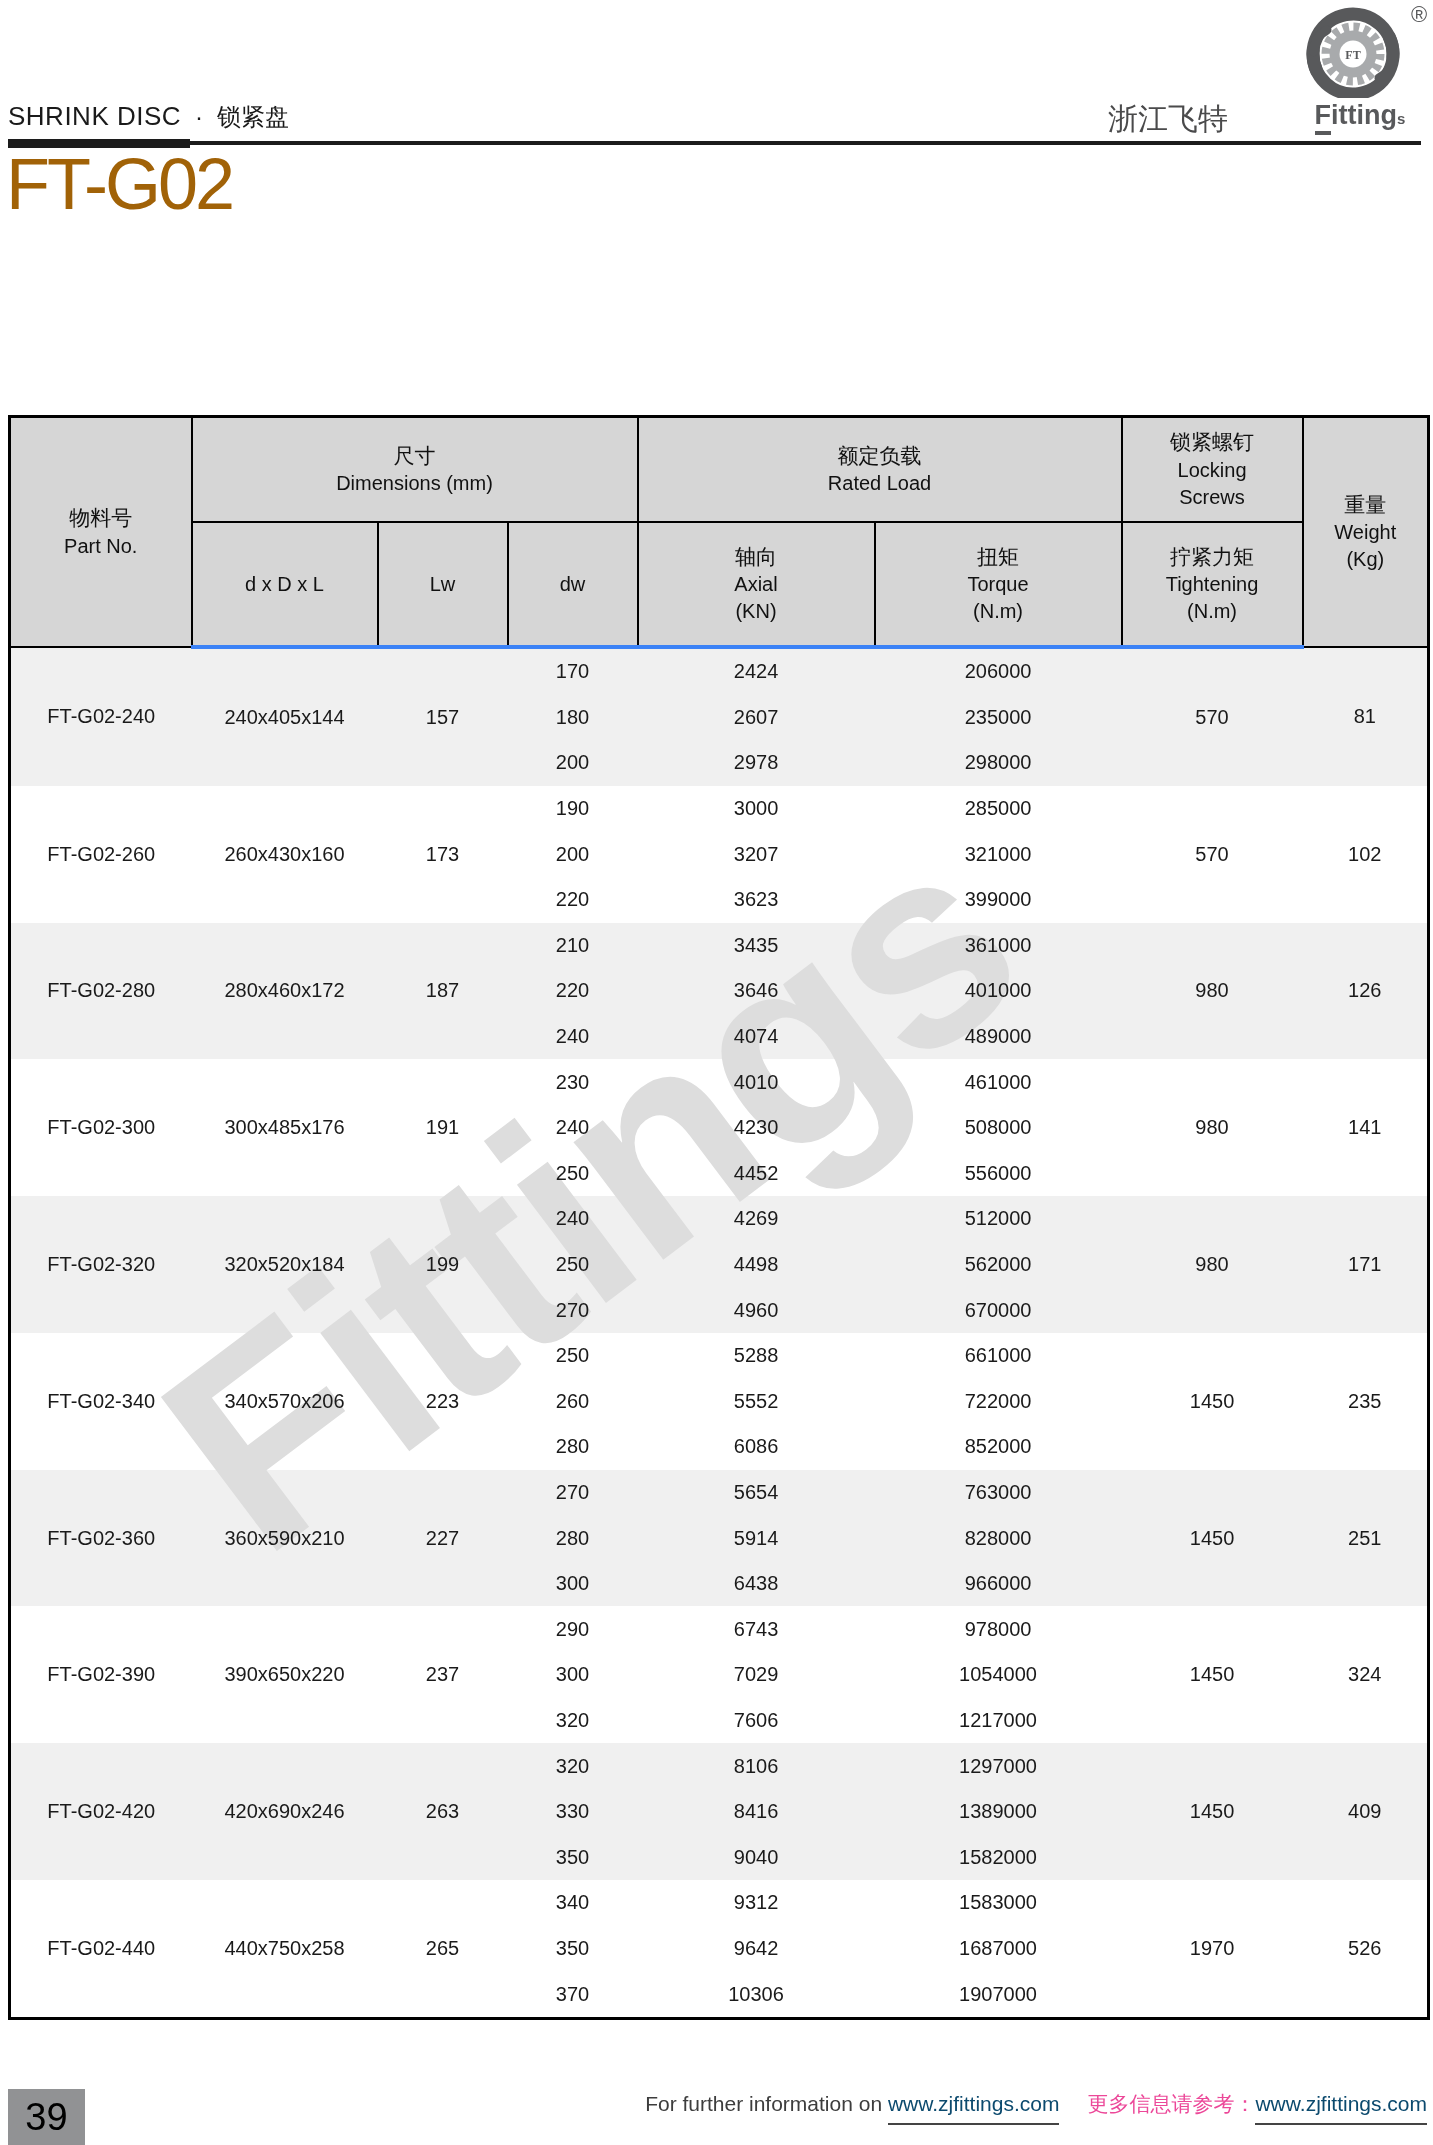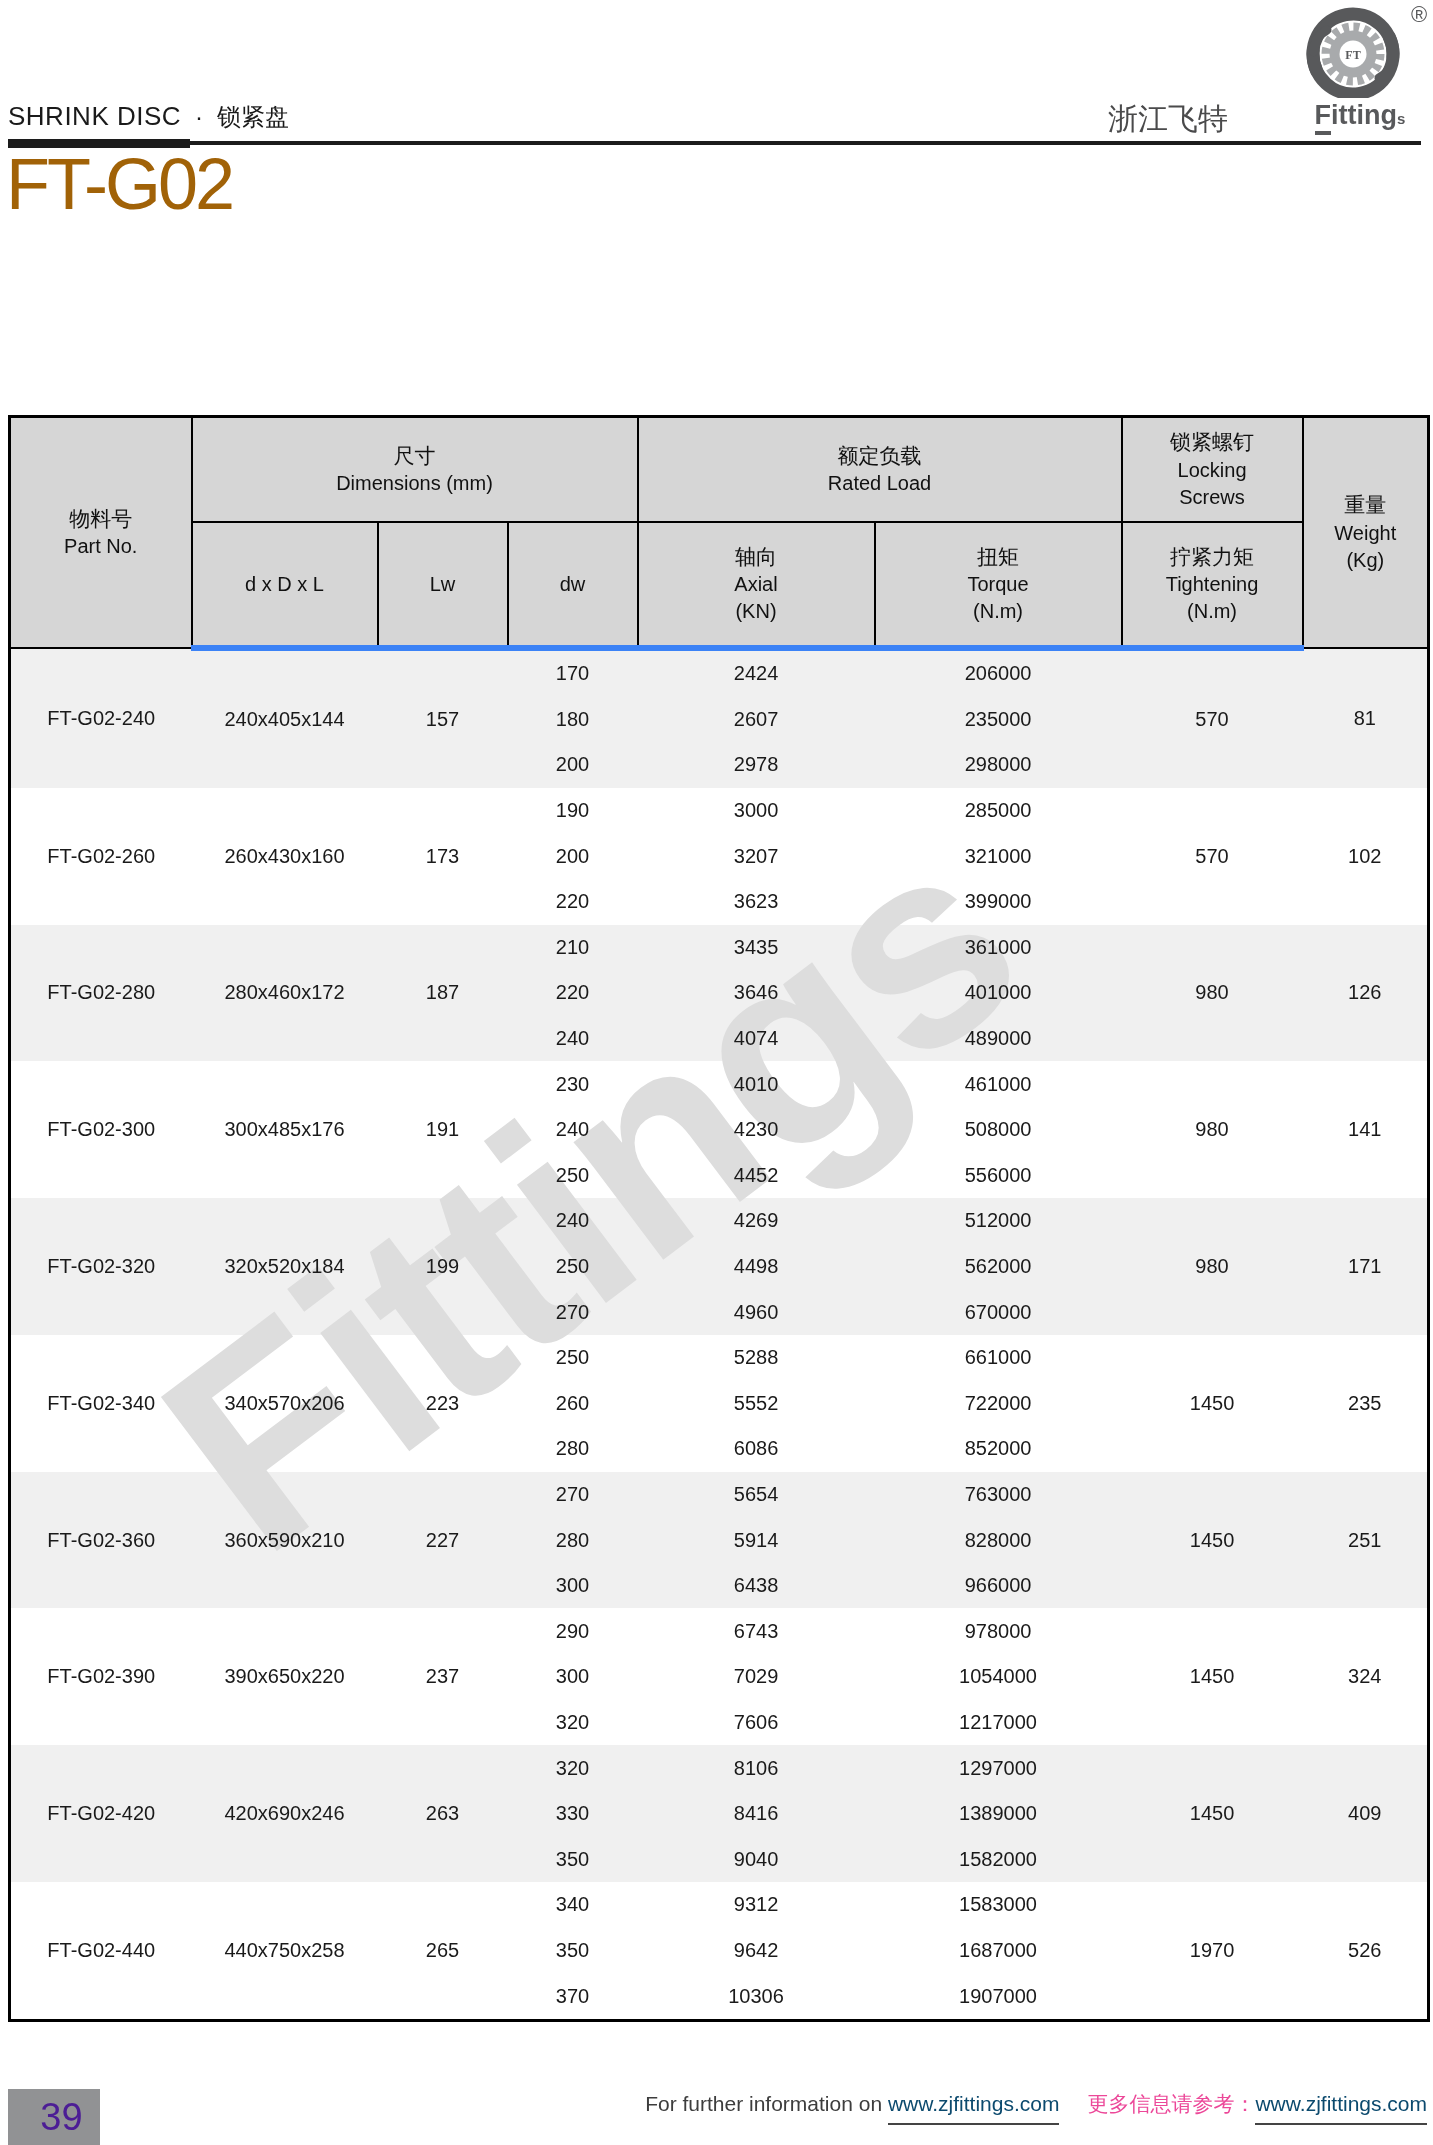--- a/index.html
+++ b/index.html
@@ -36,33 +36,33 @@
     color:#dddddd;transform:rotate(-37deg);
     z-index:1;pointer-events:none;white-space:nowrap;
   }
   table.spec{width:100%;border-collapse:collapse;table-layout:fixed;border:3px solid #000;}
   table.spec thead th{
     border:2px solid #000;background:#d6d6d6;
     font-weight:400;font-size:20px;color:#111;padding:0;line-height:1.35;
   }
   table.spec thead tr.h1 th{height:103px;}
   table.spec thead tr.h2 th{height:122px;}
-  table.spec thead tr.h2 th{border-bottom:6px solid #3b82f6;}
+  table.spec thead tr.h2 th{border-bottom:4px solid #3b82f6;}
   th .zh{font-size:21px;}
   table.spec tbody td{
     height:45.6px;padding:0;text-align:center;vertical-align:middle;
     font-size:20px;color:#1a1a1a;position:relative;z-index:2;
   }
   tr.g-even{background:#f0f0f0;}
   tr.g-odd{background:#ffffff;}
   
   .page-num{
     position:absolute;left:8px;top:2089px;width:77px;height:56px;
-    background:#919294;color:#4c1d95;font-size:38px;
-    display:flex;align-items:center;justify-content:center;padding-left:15px;
+    background:#919294;color:#000000;font-size:38px;
+    display:flex;align-items:center;justify-content:center;
   }
   .footer-line{position:absolute;top:2090px;right:6px;font-size:21px;color:#3d3d3d;white-space:nowrap;}
   .footer-line .url{border-bottom:2px solid #444;padding-bottom:8px;color:#0c4a6e;text-decoration:none;}
   .footer-line .zh-part{margin-left:28px;color:#ec4899;font-family:Liberation Serif, serif;}
 </style>
 </head>
 <body>
 
 <div class="page">
 

